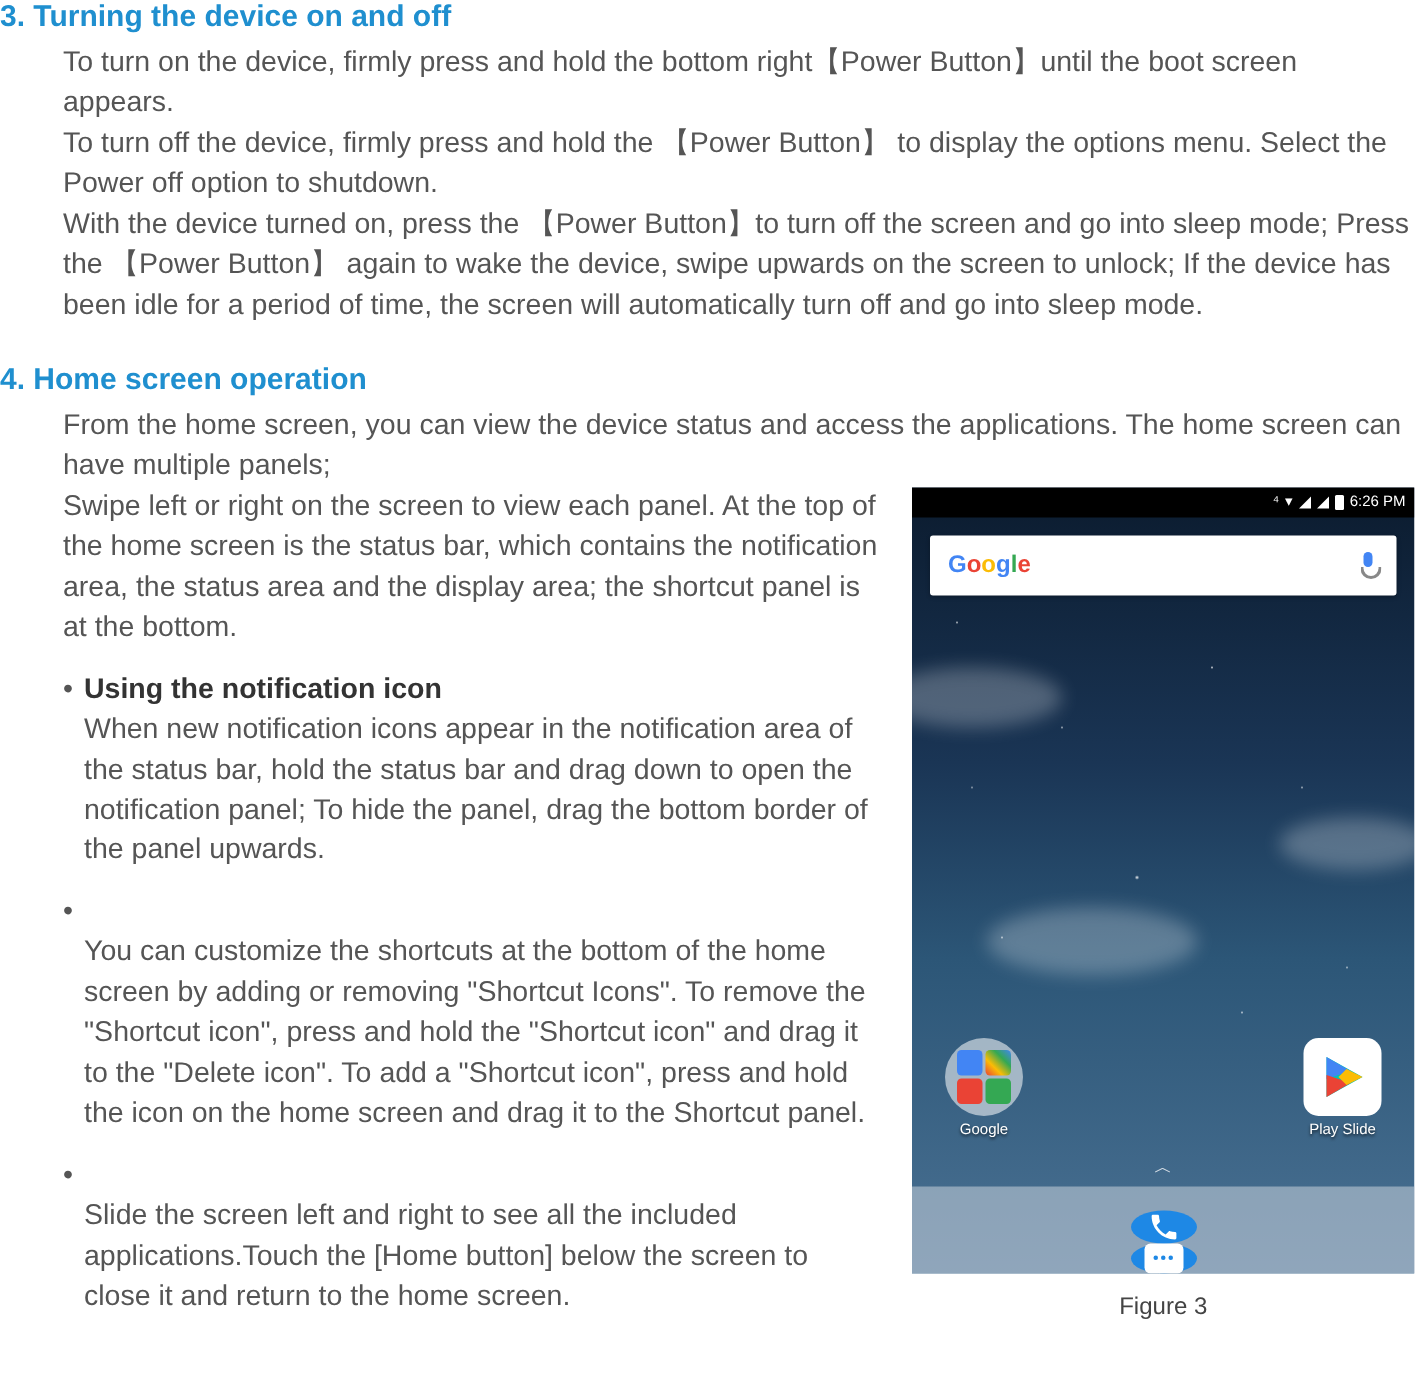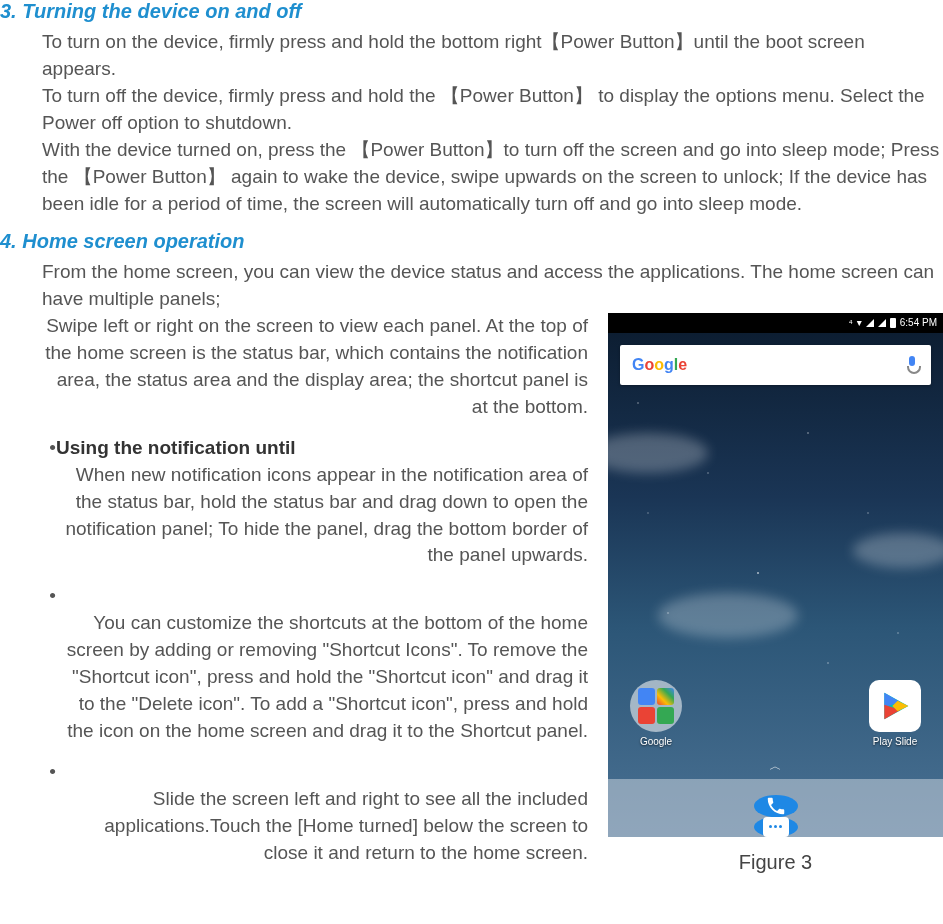--- a/index.html
+++ b/index.html
@@ -12,37 +12,35 @@
       color: #444;
       width: 943px;
       padding: 0;
       background: #fff;
     }
     .section-heading {
       color: #1F8FCF;
       font-size: 20px;
       font-weight: bold;
       margin-bottom: 6px;
-      font-style: italic;
     }
     .section-body {
       margin-left: 42px;
       font-size: 19px;
       line-height: 1.42;
       color: #555;
-      margin-bottom: 12px;
+      margin-bottom: 24px;
     }
     .section-body p {
       margin-bottom: 0;
     }
     .content-row {
       display: flex;
       align-items: flex-start;
       gap: 20px;
-      text-align: right;
     }
     .left-col {
       flex: 1;
     }
     .right-col {
       width: 335px;
       flex-shrink: 0;
       display: flex;
       flex-direction: column;
       align-items: center;
@@ -63,21 +61,21 @@
       flex-shrink: 0;
     }
     .sub-item .title {
       font-weight: bold;
       color: #333;
     }
     .sub-item .body {
       margin-left: 14px;
     }
     .figure-caption {
-      font-size: 20px;
+      font-size: 16px;
       color: #444;
       margin-top: 14px;
     }
     
     .phone {
       width: 335px;
       height: 524px;
       background: linear-gradient(180deg, #0b1b2e 0%, #1a3555 35%, #2c5677 60%, #4a7193 100%);
       position: relative;
       overflow: hidden;
@@ -291,55 +289,55 @@
 
 <div class="content-row">
   <div class="left-col">
     <div class="section-body" style="margin-bottom:0;">
       <p>Swipe left or right on the screen to view each panel. At the top of the home screen is the status bar, which contains the notification area, the status area and the display area; the shortcut panel is at the bottom.</p>
     </div>
 
     <div class="sub-item">
       <div class="bullet-row">
         <span class="bullet">•</span>
-        <span class="title">Using the notification until</span>
+        <span class="title">Using the notification icon</span>
       </div>
       <div class="body">When new notification icons appear in the notification area of the status bar, hold the status bar and drag down to open the notification panel; To hide the panel, drag the bottom border of the panel upwards.</div>
     </div>
 
     <div class="sub-item">
       <div class="bullet-row">
         <span class="bullet">•</span>
       </div>
       <div class="body">You can customize the shortcuts at the bottom of the home screen by adding or removing "Shortcut Icons". To remove the "Shortcut icon", press and hold the "Shortcut icon" and drag it to the "Delete icon". To add a "Shortcut icon", press and hold the icon on the home screen and drag it to the Shortcut panel.</div>
     </div>
 
     <div class="sub-item">
       <div class="bullet-row">
         <span class="bullet">•</span>
       </div>
-      <div class="body">Slide the screen left and right to see all the included applications.Touch the [Home turned] below the screen to close it and return to the home screen.</div>
+      <div class="body">Slide the screen left and right to see all the included applications.Touch the [Home button] below the screen to close it and return to the home screen.</div>
     </div>
   </div>
 
   <div class="right-col">
 
     <div class="phone">
       <div class="stars"></div>
       <div class="cloud c1"></div>
       <div class="cloud c2"></div>
       <div class="cloud c3"></div>
 
       <div class="status-bar">
         <span>⁴</span>
         <span>▾</span>
         <span class="tri"></span>
         <span class="tri"></span>
         <span class="batt"></span>
-        <span>6:54 PM</span>
+        <span>6:26 PM</span>
       </div>
 
       <div class="search-bar">
         <span class="google-logo">
           <span class="g-b">G</span><span class="g-r">o</span><span class="g-y">o</span><span class="g-b">g</span><span class="g-g">l</span><span class="g-r">e</span>
         </span>
         <span class="mic"></span>
       </div>
 
       <div class="folder-row">

